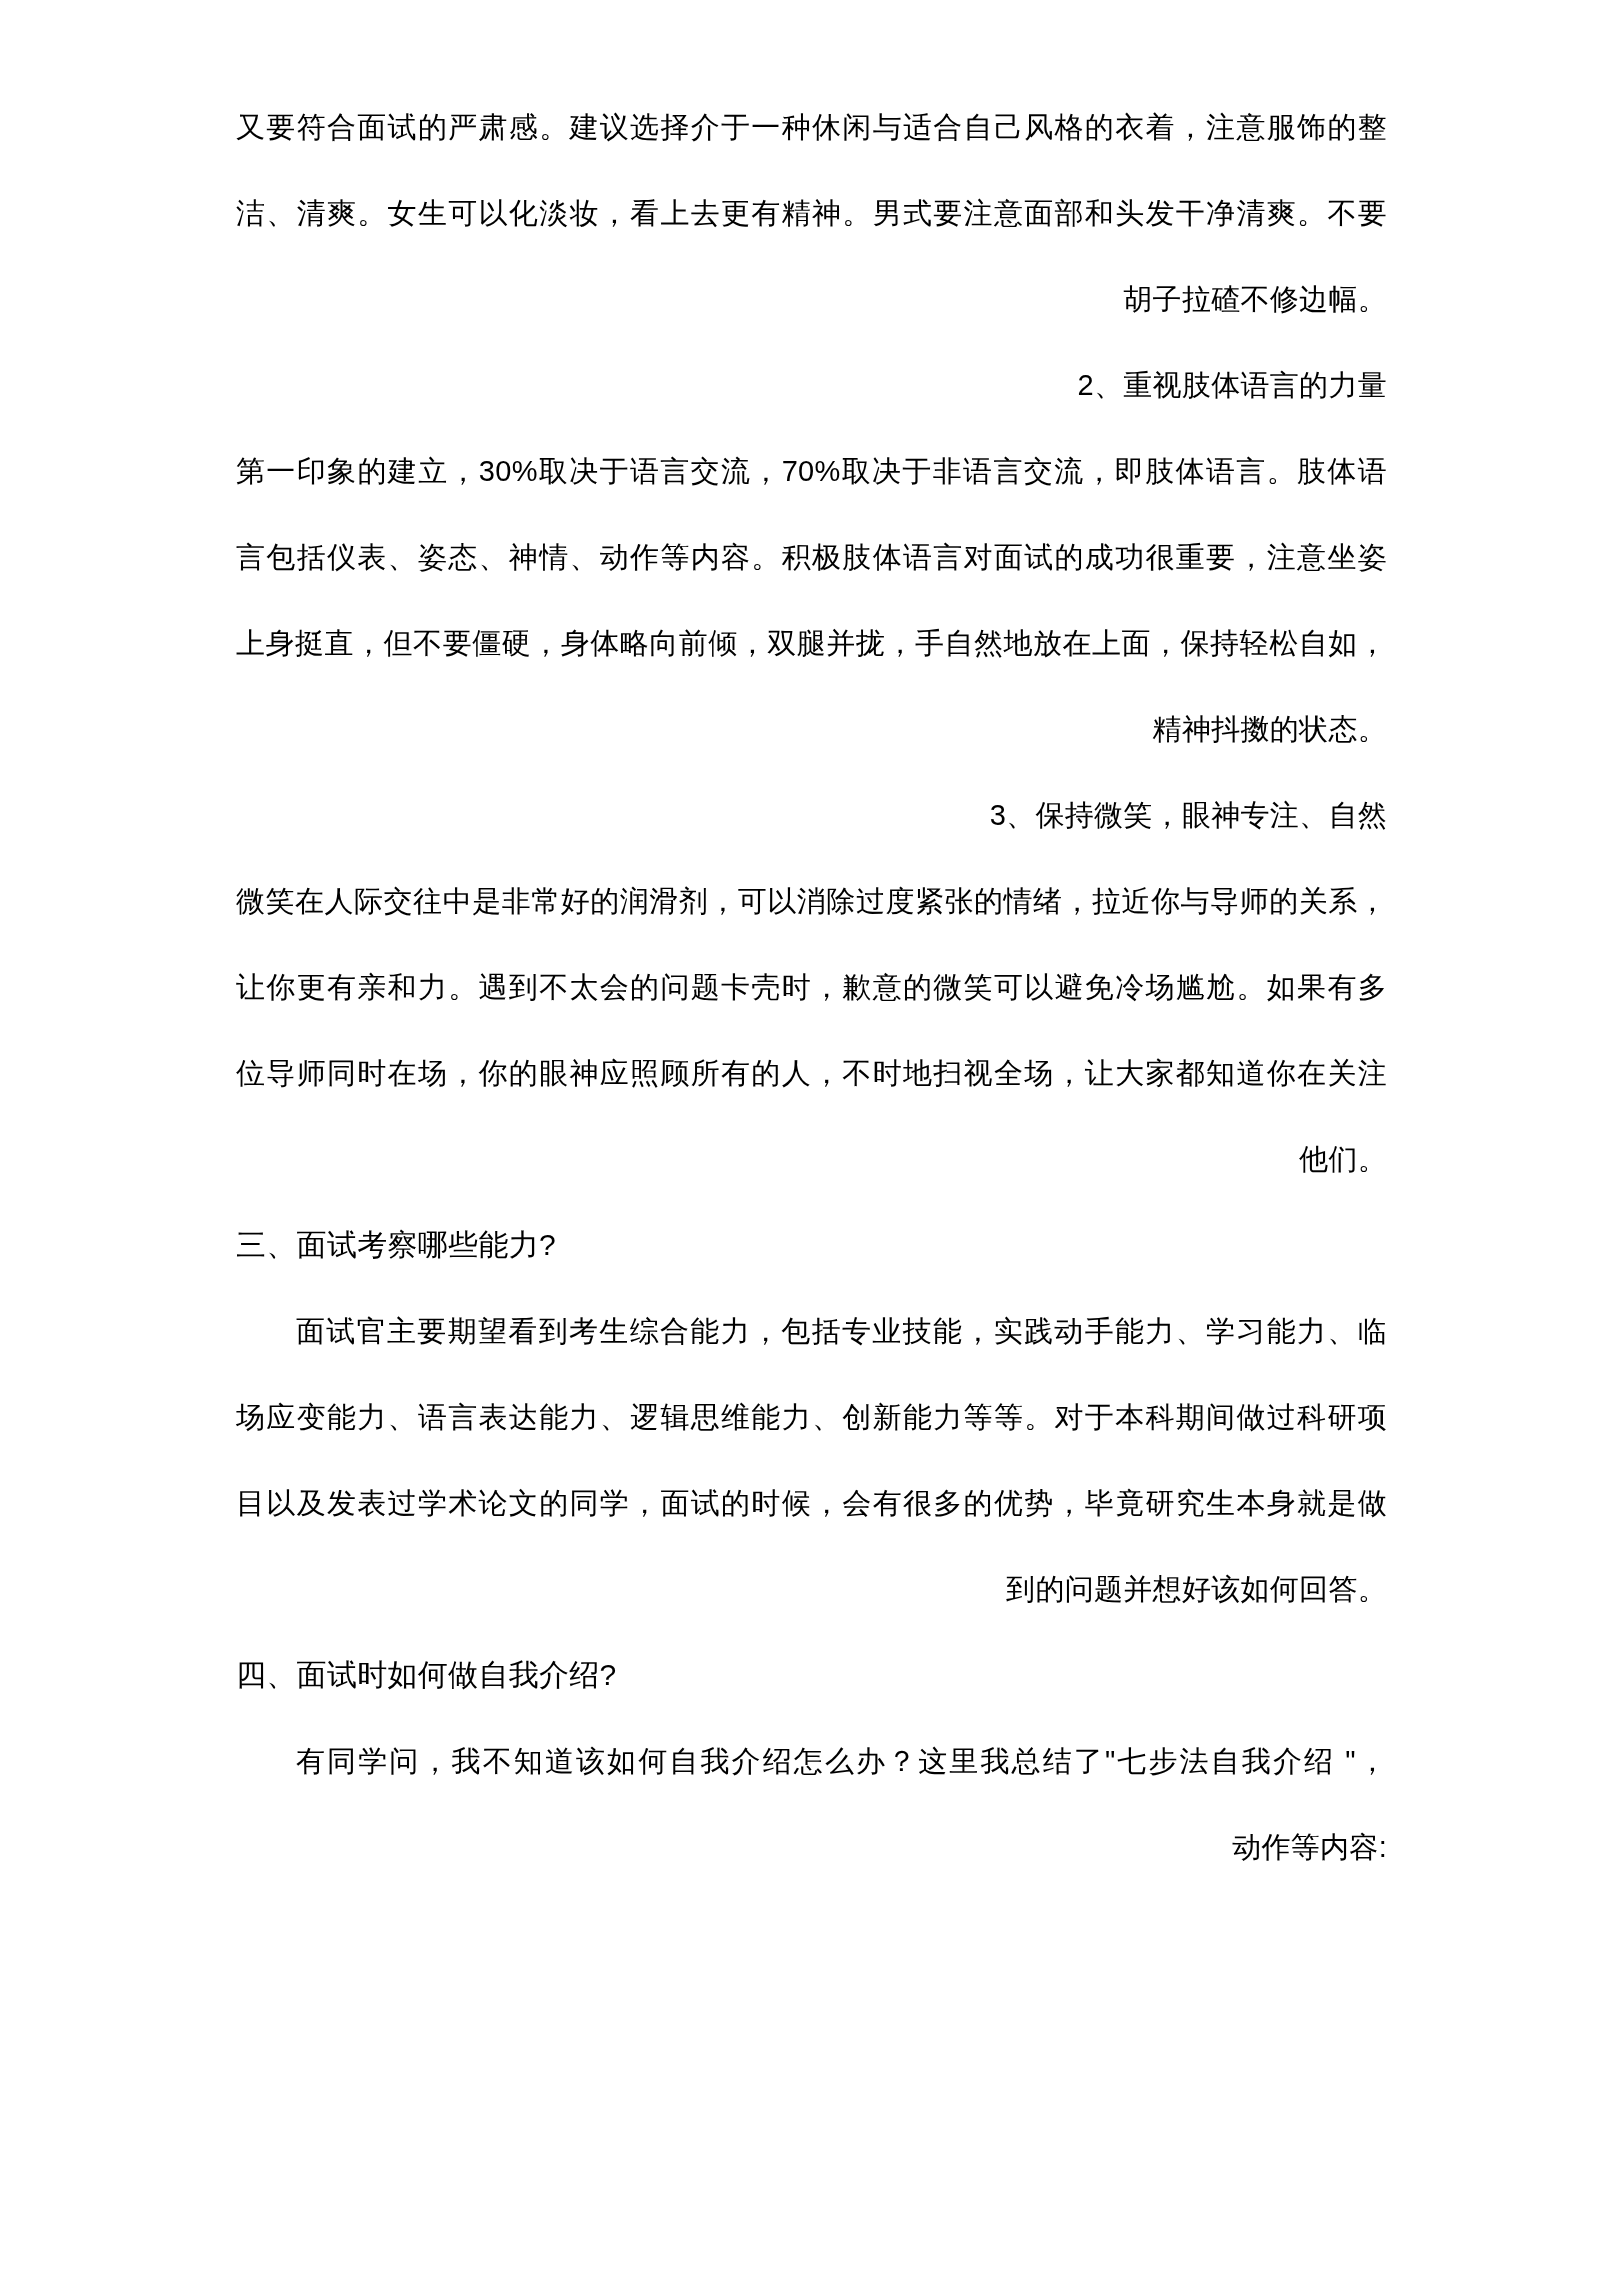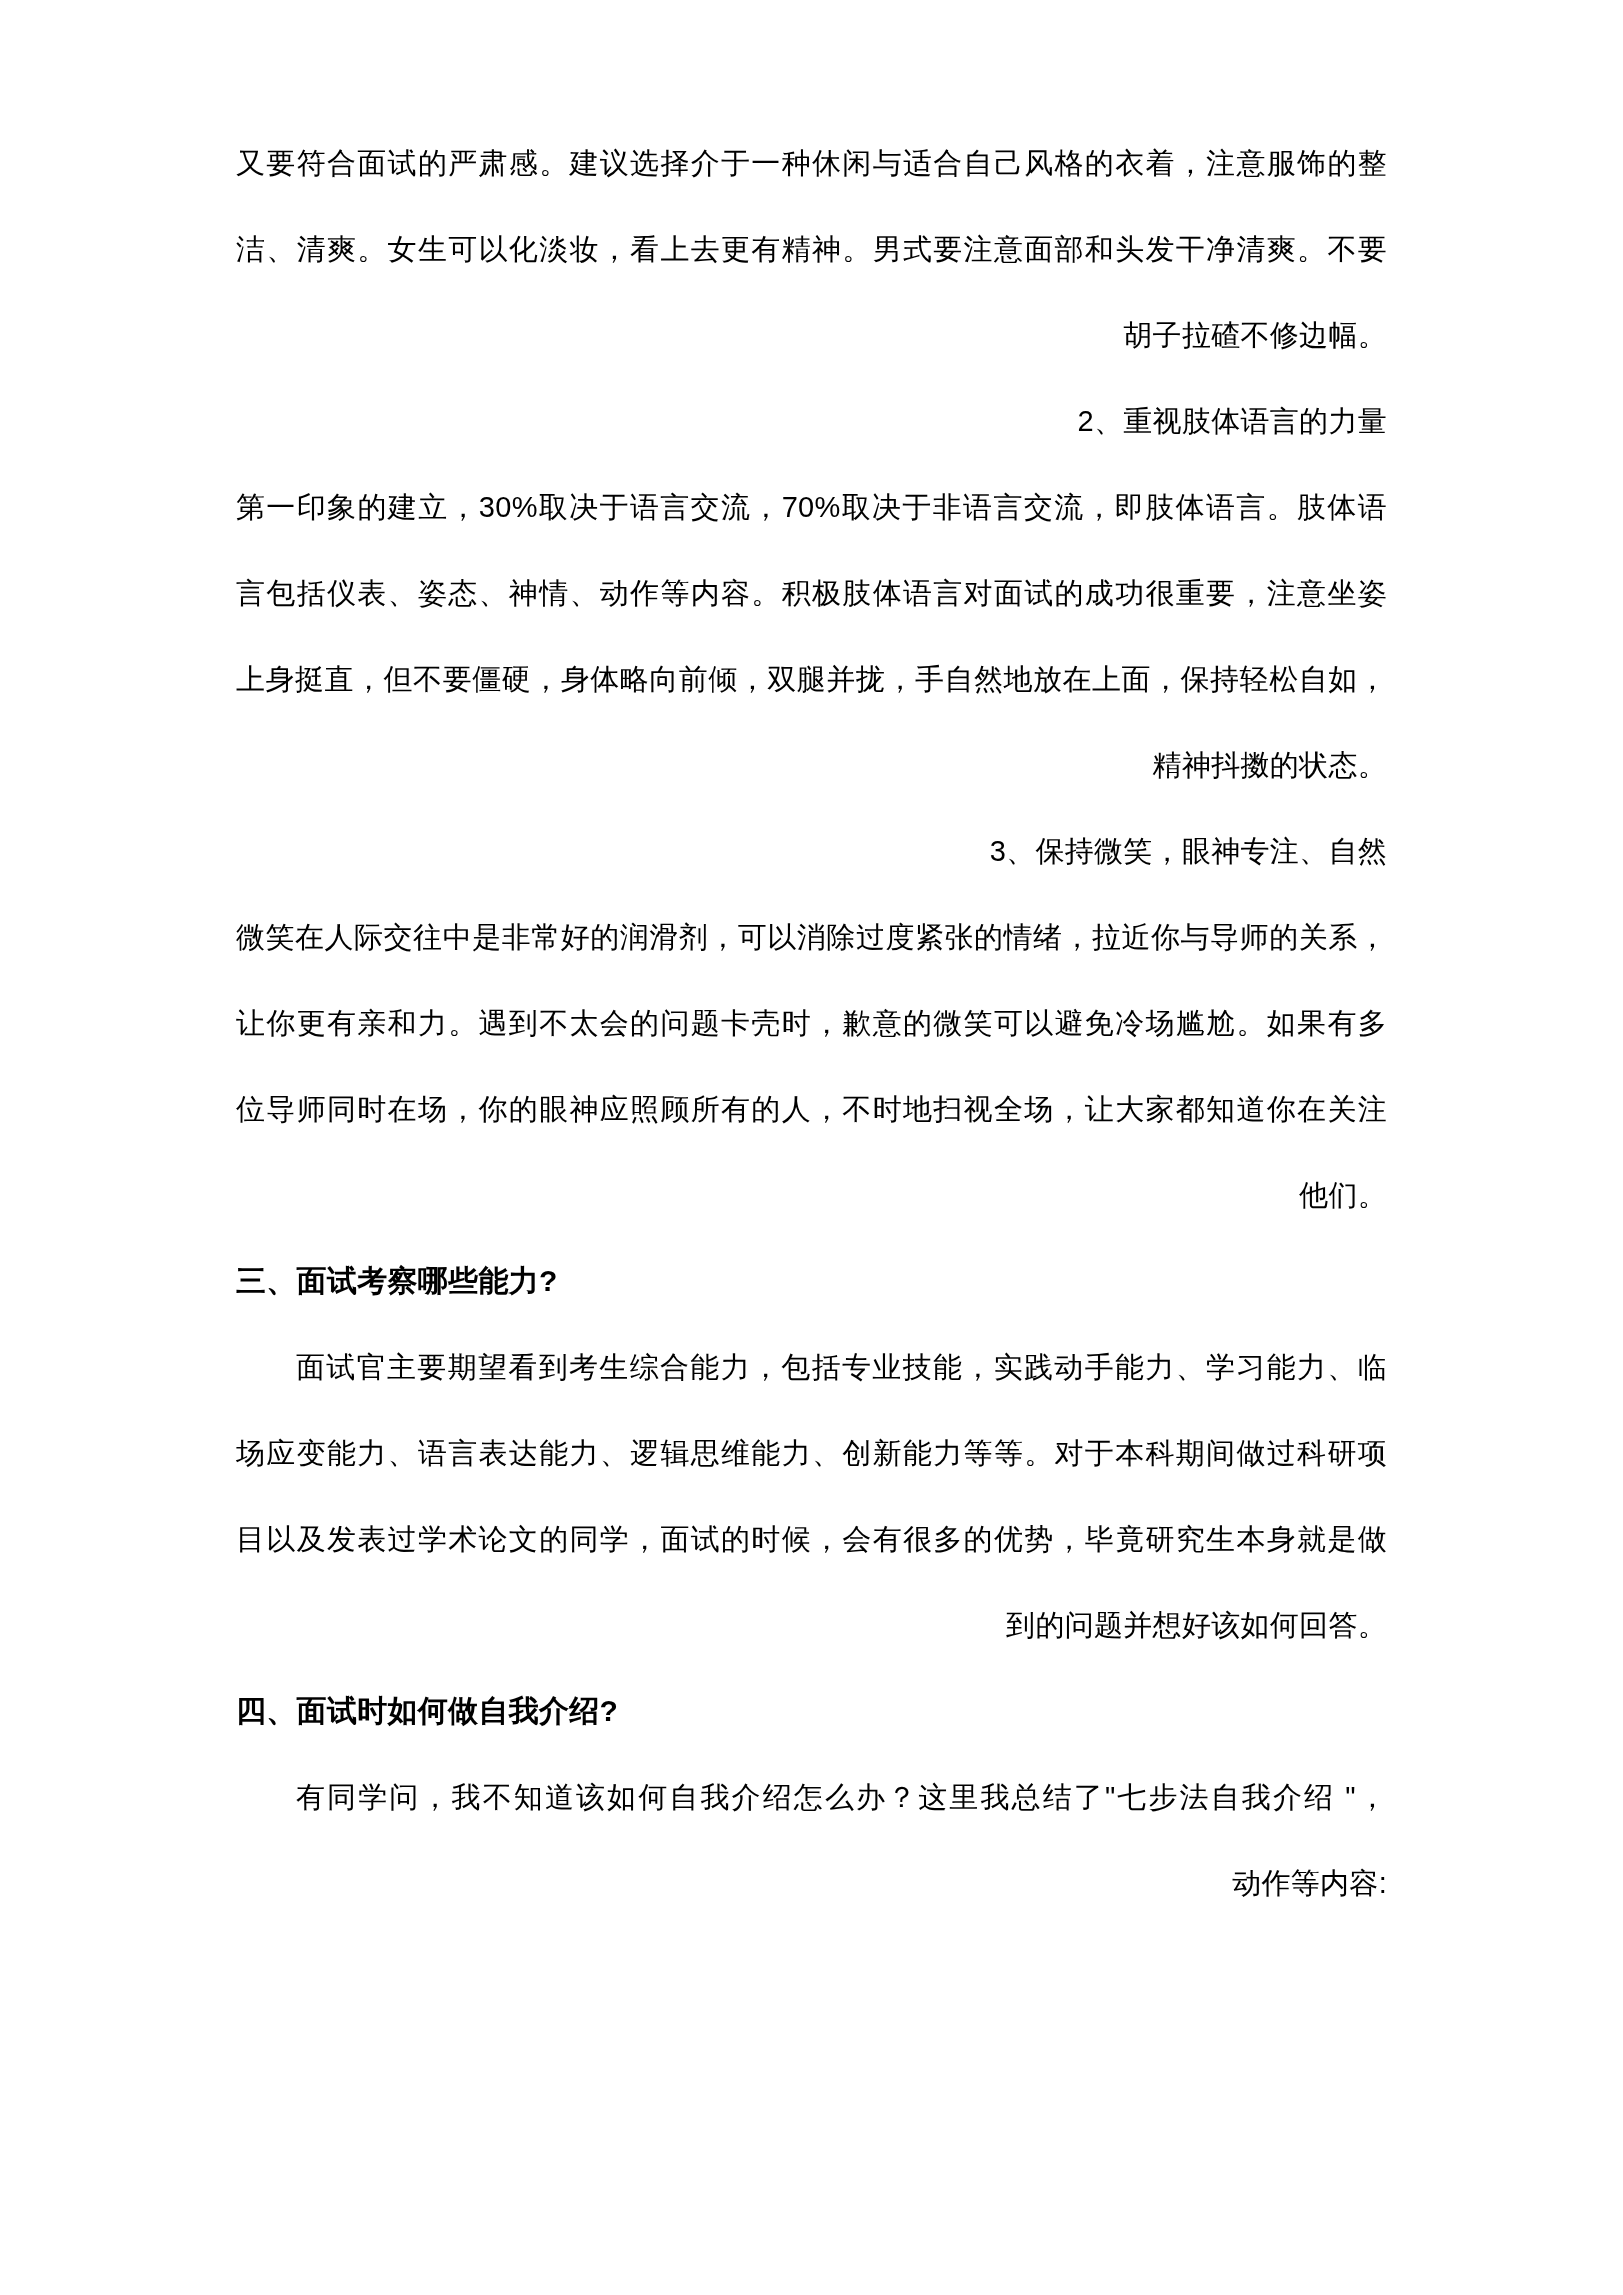--- a/index.html
+++ b/index.html
@@ -8,21 +8,21 @@
     background: #ffffff;
   }
   .page {
     position: relative;
     width: 1623px;
     height: 2295px;
     background: #ffffff;
     overflow: hidden;
   }
   .content {
-    padding: 120px 236px 0 236px;
+    padding: 84px 236px 0 236px;
   }
   .line {
     font-family: "Liberation Sans", sans-serif;
     font-size: 29px;
     line-height: 86px;
     color: #000000;
     letter-spacing: 0.3px;
   }
   
   .body-fill {
@@ -38,21 +38,21 @@
   
   .body-end {
     text-align: right;
   }
   
   .subheading {
     text-align: right;
   }
   
   .heading {
-    font-weight: 700;
+    font-weight: 400;
     font-size: 30px;
     text-align: left;
   }
 </style>
 </head>
 <body>
 
 <main class="page" style="background: rgb(255, 255, 255); color: rgb(0, 0, 0);">
   <div class="content">
     <div>

